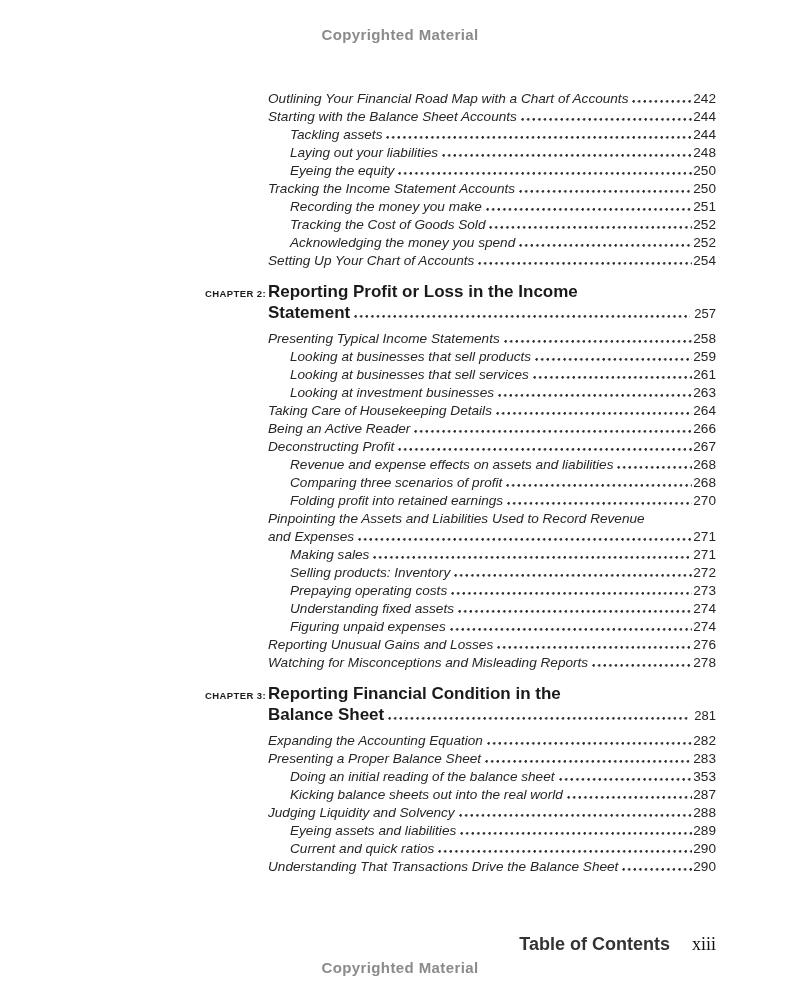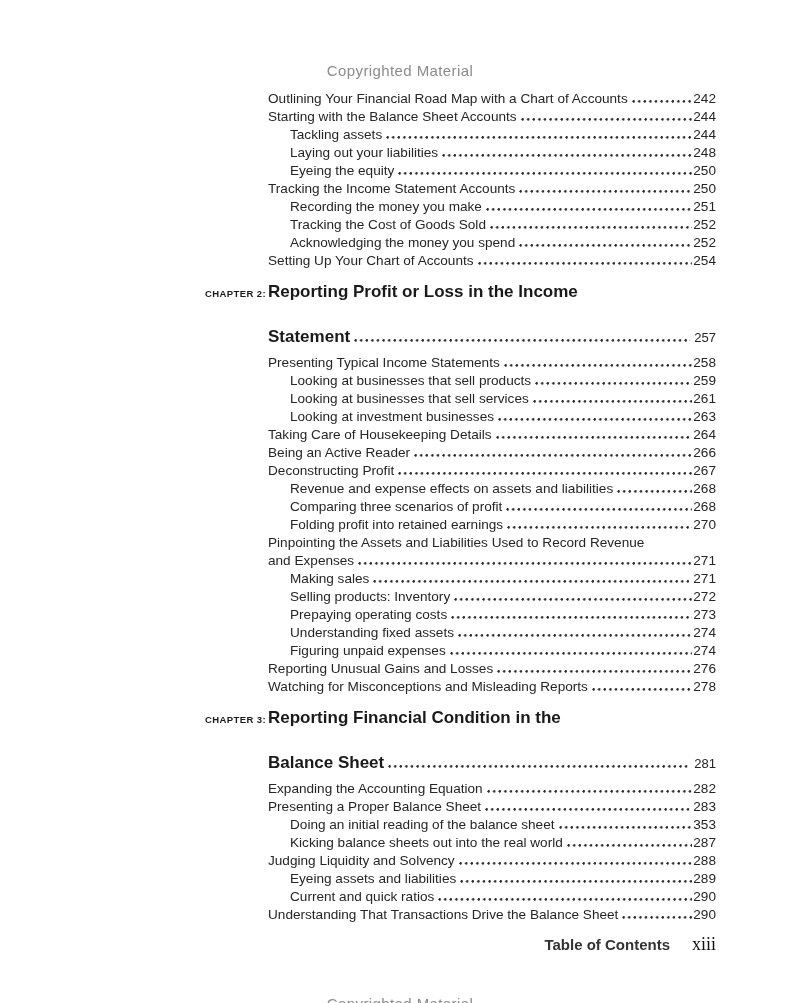--- a/index.html
+++ b/index.html
@@ -9,65 +9,65 @@
     position: relative;
     font-family: "Liberation Sans", sans-serif;
     color: #2b2b2b;
     overflow: hidden;
   }
   .page { position: absolute; inset: 0; background: #ffffff; }
 
   .copyright {
     position: absolute; left: 0; width: 100%;
     text-align: center;
-    color: #8b8b8b; font-size: 15px; font-weight: normal; letter-spacing: 0.4px; margin-top: 36px;
+    color: #8b8b8b; font-size: 15px; font-weight: bold; letter-spacing: 0.4px;
   }
   .copyright.top { top: 26px; }
   .copyright.bottom { top: 959px; }
 
   .content {
     position: absolute; left: 205px; top: 90px; width: 511px;
   }
 
   .toc-row {
     display: flex; align-items: baseline;
     font-size: 13.6px; line-height: 18px; color: #262626;
     padding-left: 63px;
   }
   .toc-row.lvl2 { padding-left: 85px; text-align: center; }
-  .toc-row .t { white-space: nowrap; }
+  .toc-row .t { white-space: nowrap; font-style: italic; }
   .toc-row .pg { white-space: nowrap; }
 
   .leader {
     flex: 1 1 auto;
     height: 3px;
     margin: 0 1px 0 4px;
     background-image: radial-gradient(circle at 1.6px 1.4px, #2b2b2b 1.02px, transparent 1.5px);
     background-size: 5.6px 3px;
     background-repeat: repeat-x;
     min-width: 12px;
   }
 
   .chapter { display: flex; margin: 11px 0 6px 0; justify-content: center; }
   .ch-label {
     flex: 0 0 63px; width: 63px;
     font-size: 9.5px; font-weight: bold; letter-spacing: 0.4px;
     color: #1a1a1a; padding-top: 7px; white-space: nowrap;
   }
   .ch-body { flex: 1 1 auto; font-size: 17px; font-weight: bold; color: #1a1a1a; line-height: 21px; }
   .ch-line1 { white-space: nowrap; }
-  .ch-line2-row { display: flex; align-items: baseline; margin-top: 24px; }
+  .ch-line2-row { display: flex; align-items: baseline; }
   .ch-line2 { white-space: nowrap; }
   .ch-pg { font-weight: normal; font-size: 13px; color: #262626; padding-left: 3px; white-space: nowrap; }
 
   .footer {
     position: absolute; top: 934px; left: 0; width: 716px;
     display: flex; justify-content: flex-end; align-items: baseline; gap: 16px;
   }
-  .footer-label { font-size: 15px; font-weight: bold; color: #333333; }
+  .footer-label { font-size: 18px; font-weight: bold; color: #333333; }
   .footer-page { font-family: "Liberation Serif", serif; font-size: 18px; color: #111111; margin-left: 6px; }
 </style>
 </head>
 <body>
 
 <div class="page">
 
   <div class="copyright top">Copyrighted Material</div>
 
   <div class="content" id="toc-content">

